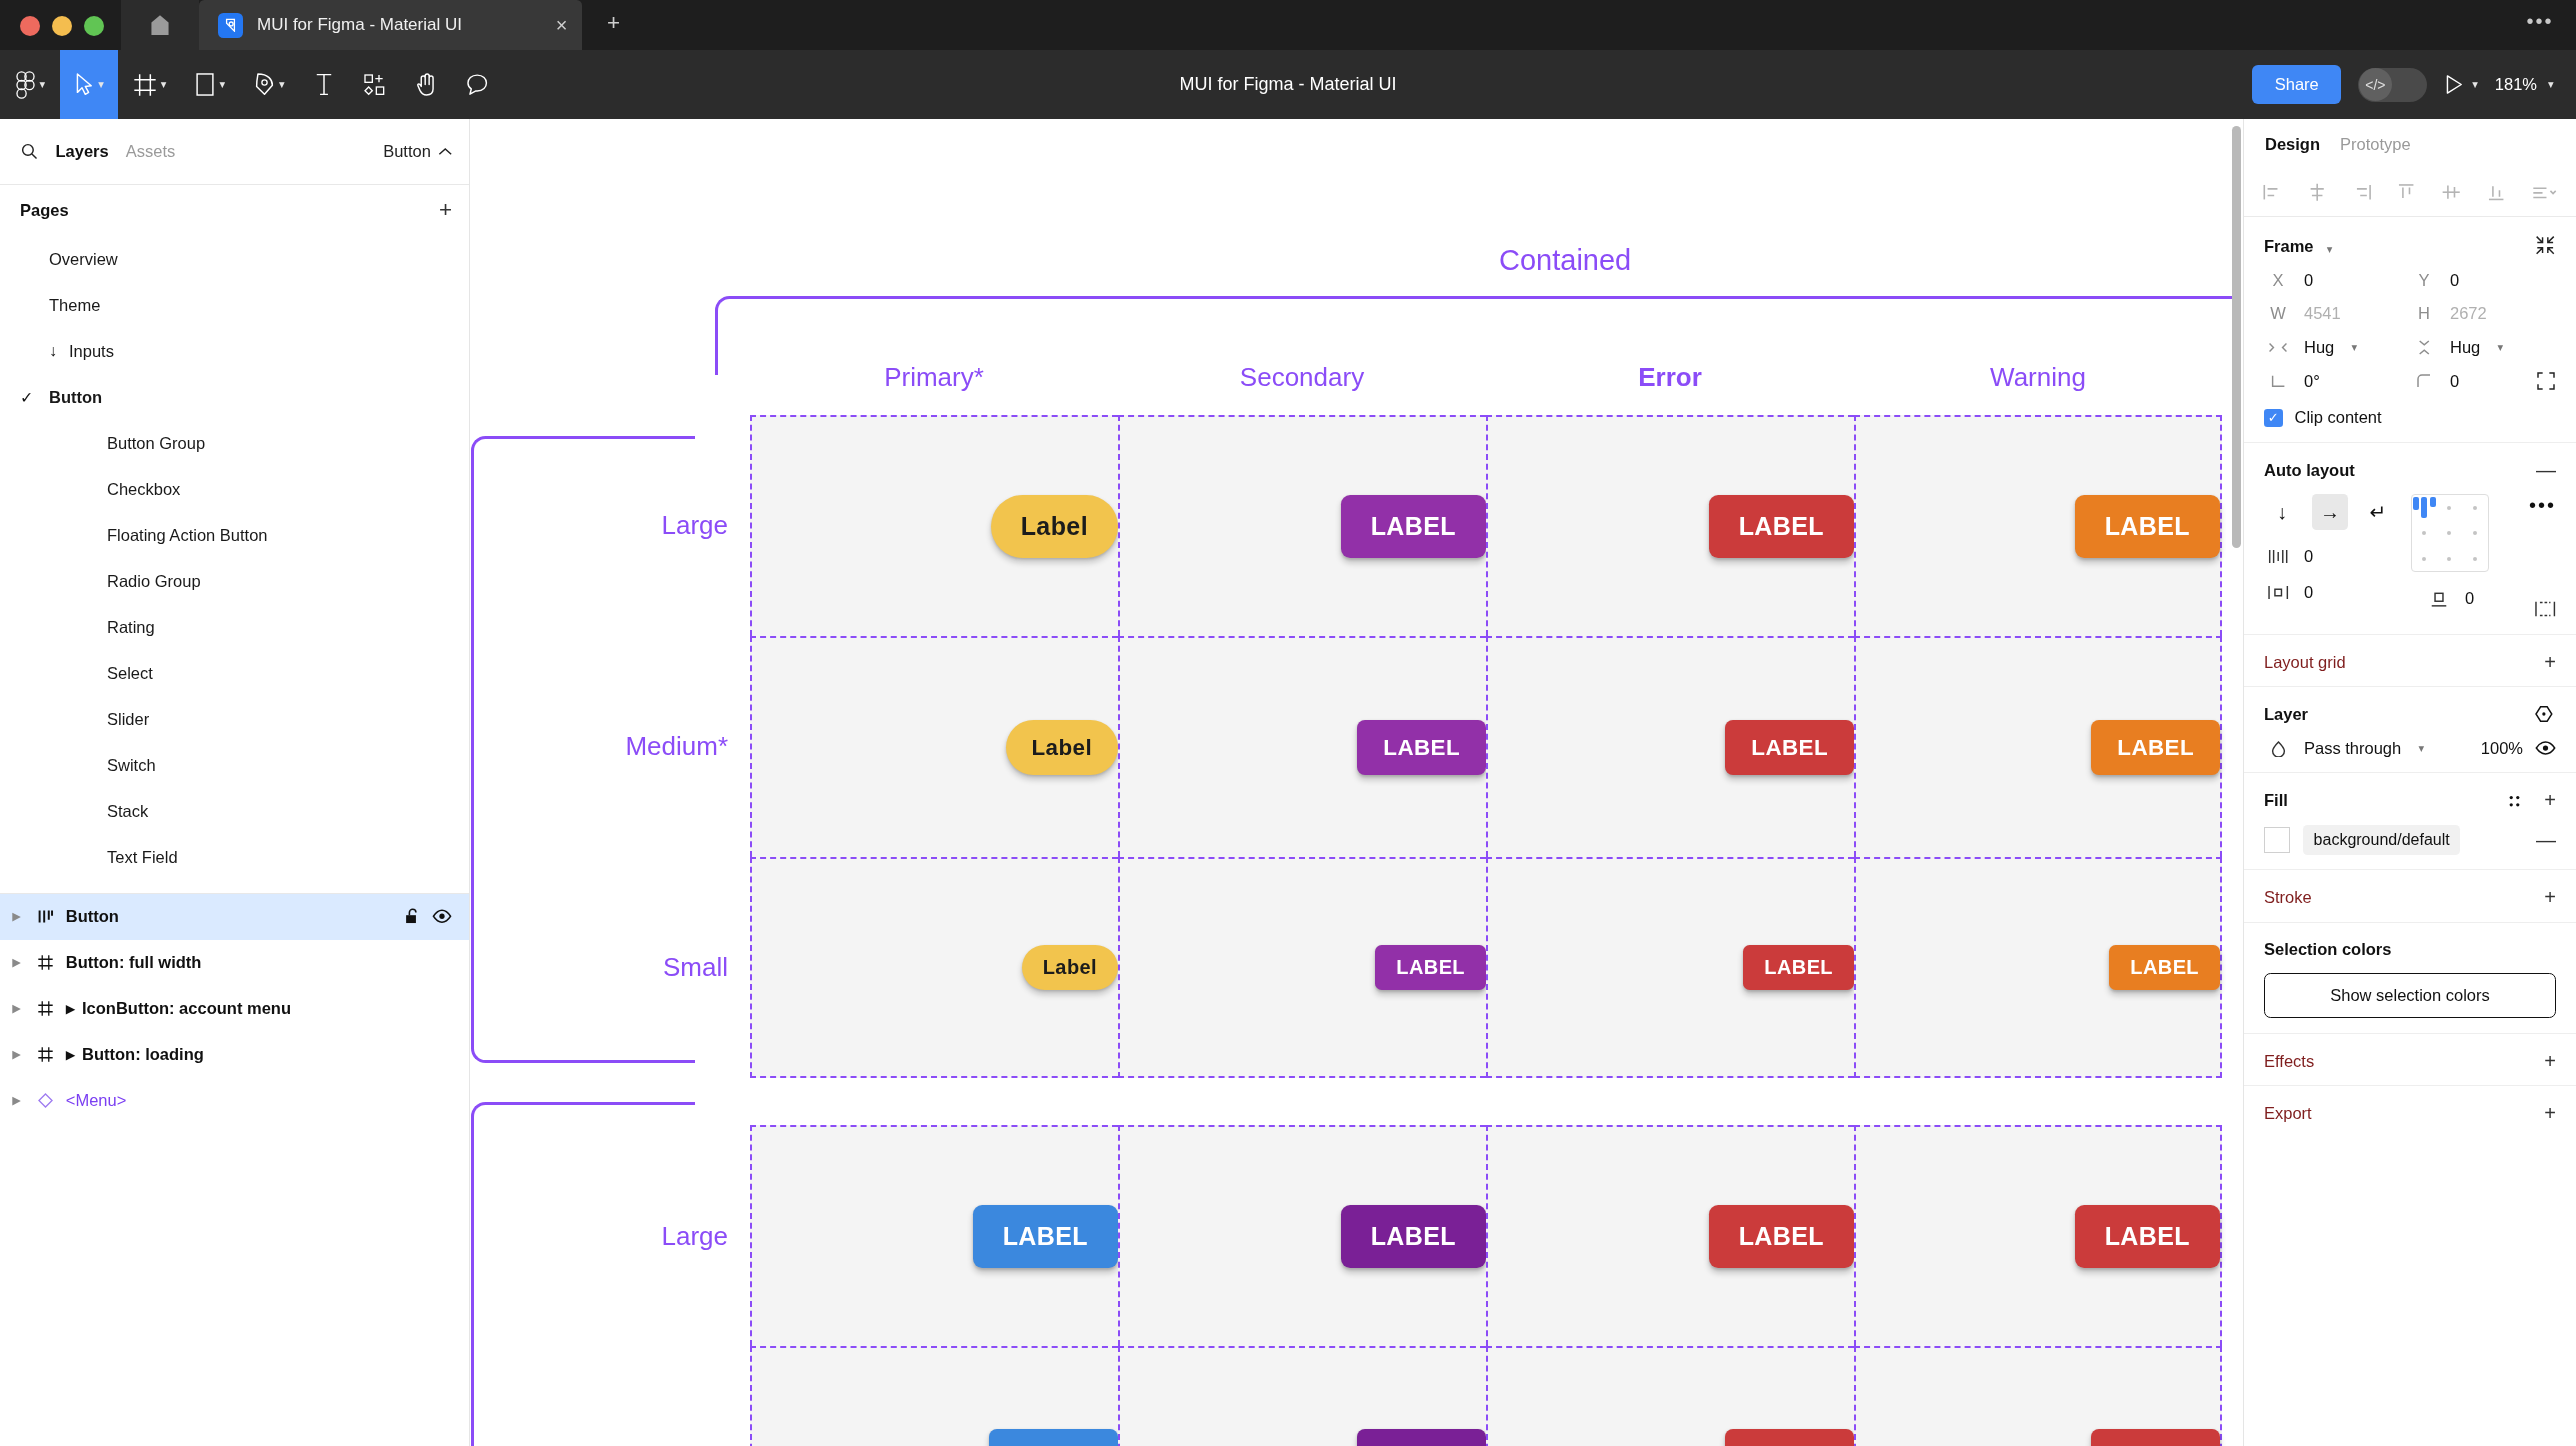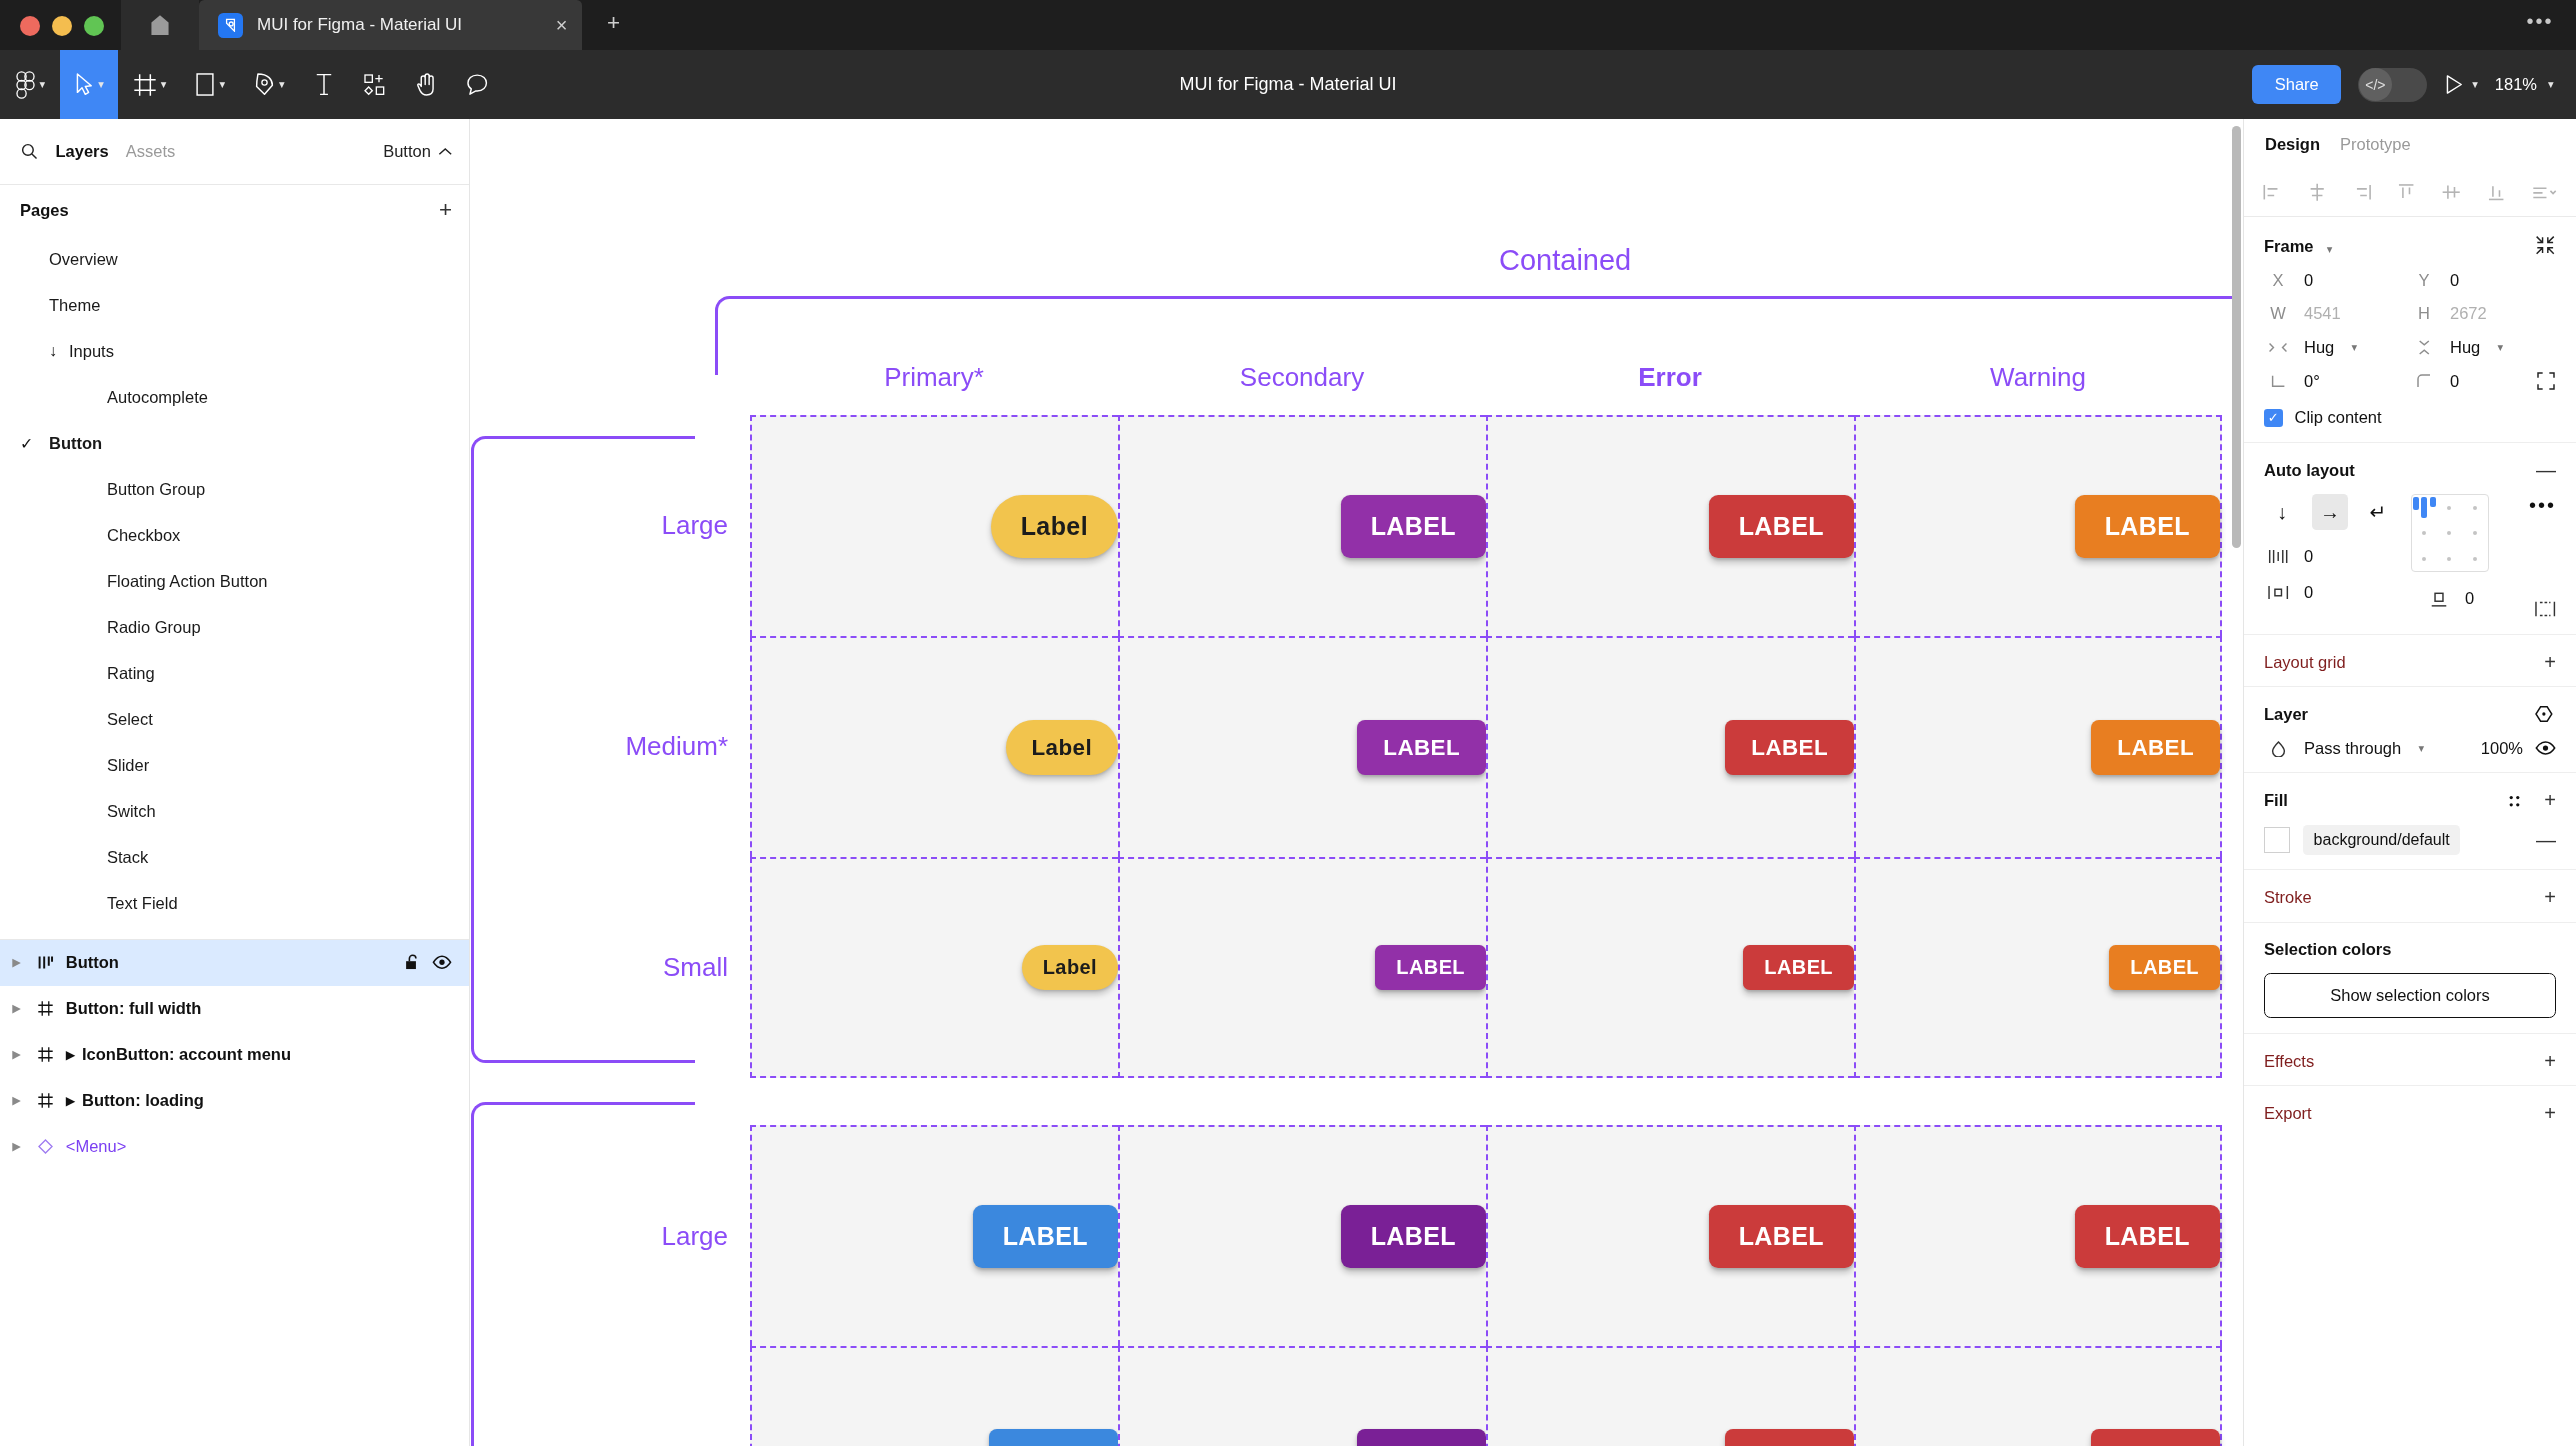--- a/index.html
+++ b/index.html
@@ -374,25 +374,20 @@
       </div>
       <div class="page-item lvl1">
         <span class="pcheck" style="width: 0px;"></span>
         <span class="parrow" style="width: 0px;"></span>
         <span class="plabel">Theme</span>
       </div>
       <div class="page-item lvl1">
         <span class="pcheck" style="width: 0px;"></span>
         <span class="parrow">↓</span>
         <span class="plabel">Inputs</span>
-      </div>
-      <div class="page-item lvl2">
-        <span class="pcheck"></span>
-        <span class="parrow" style="width: 0px;"></span>
-        <span class="plabel">Autocomplete</span>
       </div>
       <div class="page-item lvl2 sel" style="padding-left: 20px;">
         <span class="pcheck">✓</span>
         <span class="parrow" style="width: 0px;"></span>
         <span class="plabel">Button</span>
       </div>
       <div class="page-item lvl2">
         <span class="pcheck"></span>
         <span class="parrow" style="width: 0px;"></span>
         <span class="plabel">Button Group</span>

